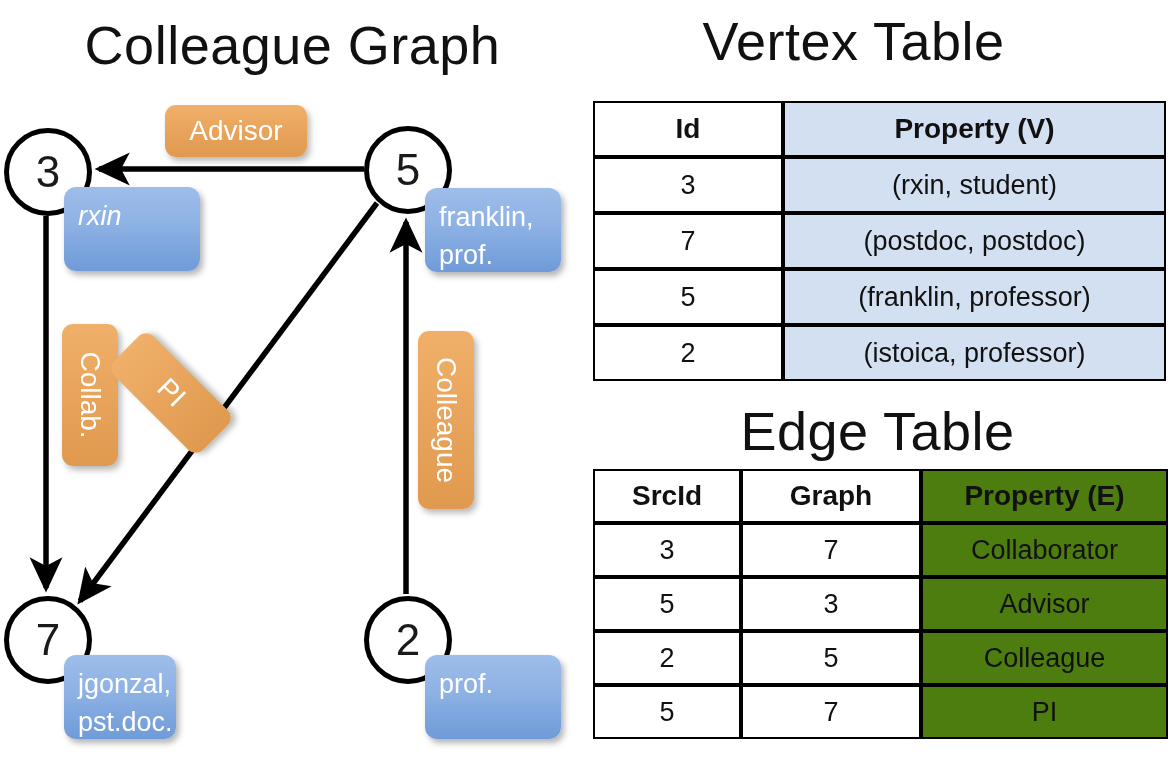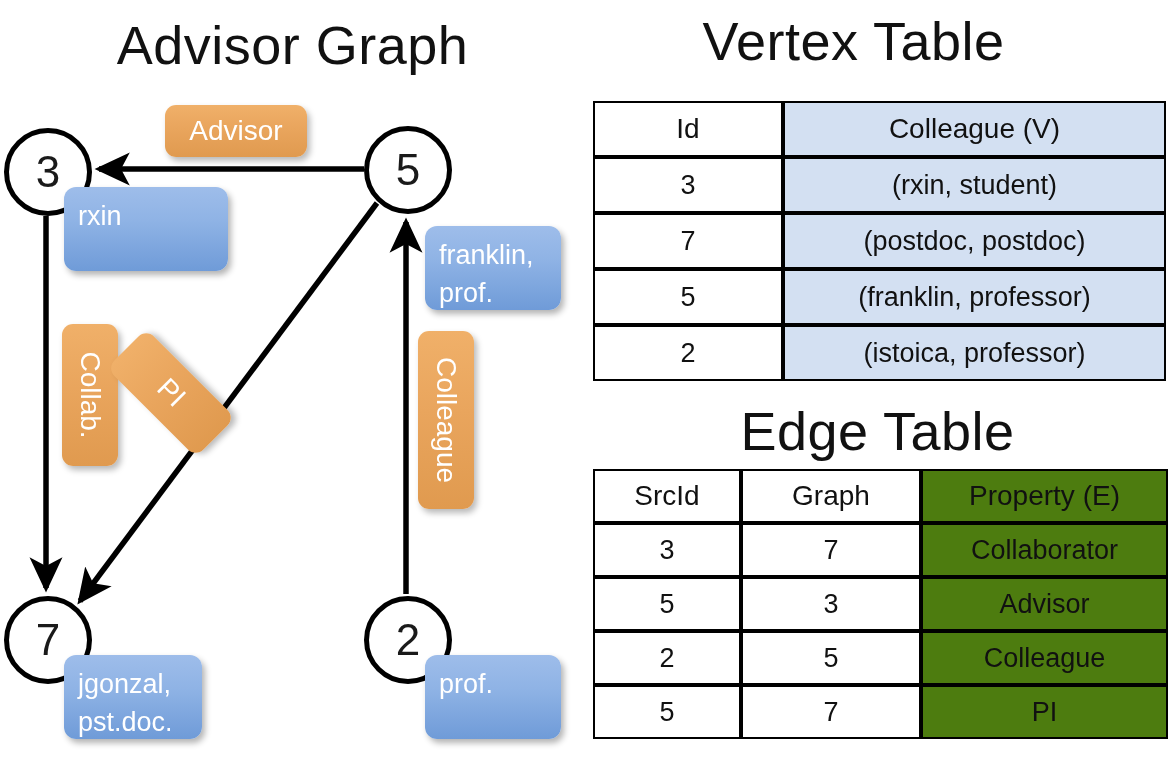--- a/index.html
+++ b/index.html
@@ -130,41 +130,41 @@
     text-align: center;
     vertical-align: middle;
     font-family: "Liberation Sans", sans-serif;
     font-weight: 300;
     font-size: 27px;
     color: #111111;
     padding: 0;
     background: #ffffff;
   }
   .data-table th {
-    font-weight: 400;
+    font-weight: 700;
     font-size: 28px;
   }
 
   #vertex-table { left: 593px; top: 101px; width: 573px; }
   #vertex-table col.c-id   { width: 190px; }
   #vertex-table col.c-prop { width: 383px; }
   #vertex-table tr { height: 56px; }
   #vertex-table .cell-prop { background: #d3e0f2; }
 
   #edge-table { left: 593px; top: 469px; width: 575px; }
   #edge-table col.c-src  { width: 148px; }
   #edge-table col.c-dst  { width: 180px; }
   #edge-table col.c-prop { width: 247px; }
   #edge-table tr { height: 54px; }
   #edge-table .cell-prop { background: #4d7c0f; }
 </style>
 </head>
 <body>
 
-<div class="title" id="title-property-graph">Advisor Graph</div>
+<div class="title" id="title-property-graph">Colleague Graph</div>
 <div class="title" id="title-vertex-table">Vertex Table</div>
 <div class="title" id="title-edge-table">Edge Table</div>
 
 <div id="graph-panel">
 
   <svg id="graph-edges" viewBox="0 0 585 760">
     <defs>
       <marker id="arrowhead" markerWidth="7" markerHeight="7" refX="5.6" refY="3.2" orient="auto" markerUnits="strokeWidth">
         <path d="M0,0.2 L6.4,3.2 L0,6.2 L1.6,3.2 Z" fill="#000000"></path>
       </marker>
@@ -185,30 +185,30 @@
   <div class="node-circle" id="node-5" style="left:364px; top:126px;">
     <span>5</span>
   </div>
   <div class="node-circle" id="node-7" style="left:4px; top:596px;">
     <span>7</span>
   </div>
   <div class="node-circle" id="node-2" style="left:364px; top:596px;">
     <span>2</span>
   </div>
 
-  <div class="prop-box" id="prop-box-3" style="left:64px; top:187px; width:164px; height:84px;">
+  <div class="prop-box" id="prop-box-3" style="left:64px; top:187px; width:136px; height:84px;font-style:italic;">
     <div>rxin</div>
   </div>
 
-  <div class="prop-box" id="prop-box-5" style="left:425px; top:188px; width:136px; height:84px;margin-top:38px;">
+  <div class="prop-box" id="prop-box-5" style="left:425px; top:188px; width:136px; height:84px;">
     <div>franklin,</div>
     <div>prof.</div>
   </div>
 
-  <div class="prop-box" id="prop-box-7" style="left:64px; top:655px; width:138px; height:84px;">
+  <div class="prop-box" id="prop-box-7" style="left:64px; top:655px; width:112px; height:84px;">
     <div>jgonzal,</div>
     <div>pst.doc.</div>
   </div>
 
   <div class="prop-box" id="prop-box-2" style="left:425px; top:655px; width:136px; height:84px;">
     <div>prof.</div>
   </div>
 
   <div class="edge-label" id="edge-label-advisor">
     <span>Advisor</span>
@@ -226,21 +226,21 @@
 </div>
 
 <table class="data-table" id="vertex-table">
   <colgroup>
       <col class="c-id">
       <col class="c-prop">
     </colgroup>
   <thead>
     <tr>
       <th>Id</th>
-      <th class="cell-prop">Colleague (V)</th>
+      <th class="cell-prop">Property (V)</th>
     </tr>
   </thead>
   <tbody>
     <tr>
       <td>3</td>
       <td class="cell-prop">(rxin, student)</td>
     </tr>
     <tr>
       <td>7</td>
       <td class="cell-prop">(postdoc, postdoc)</td>

